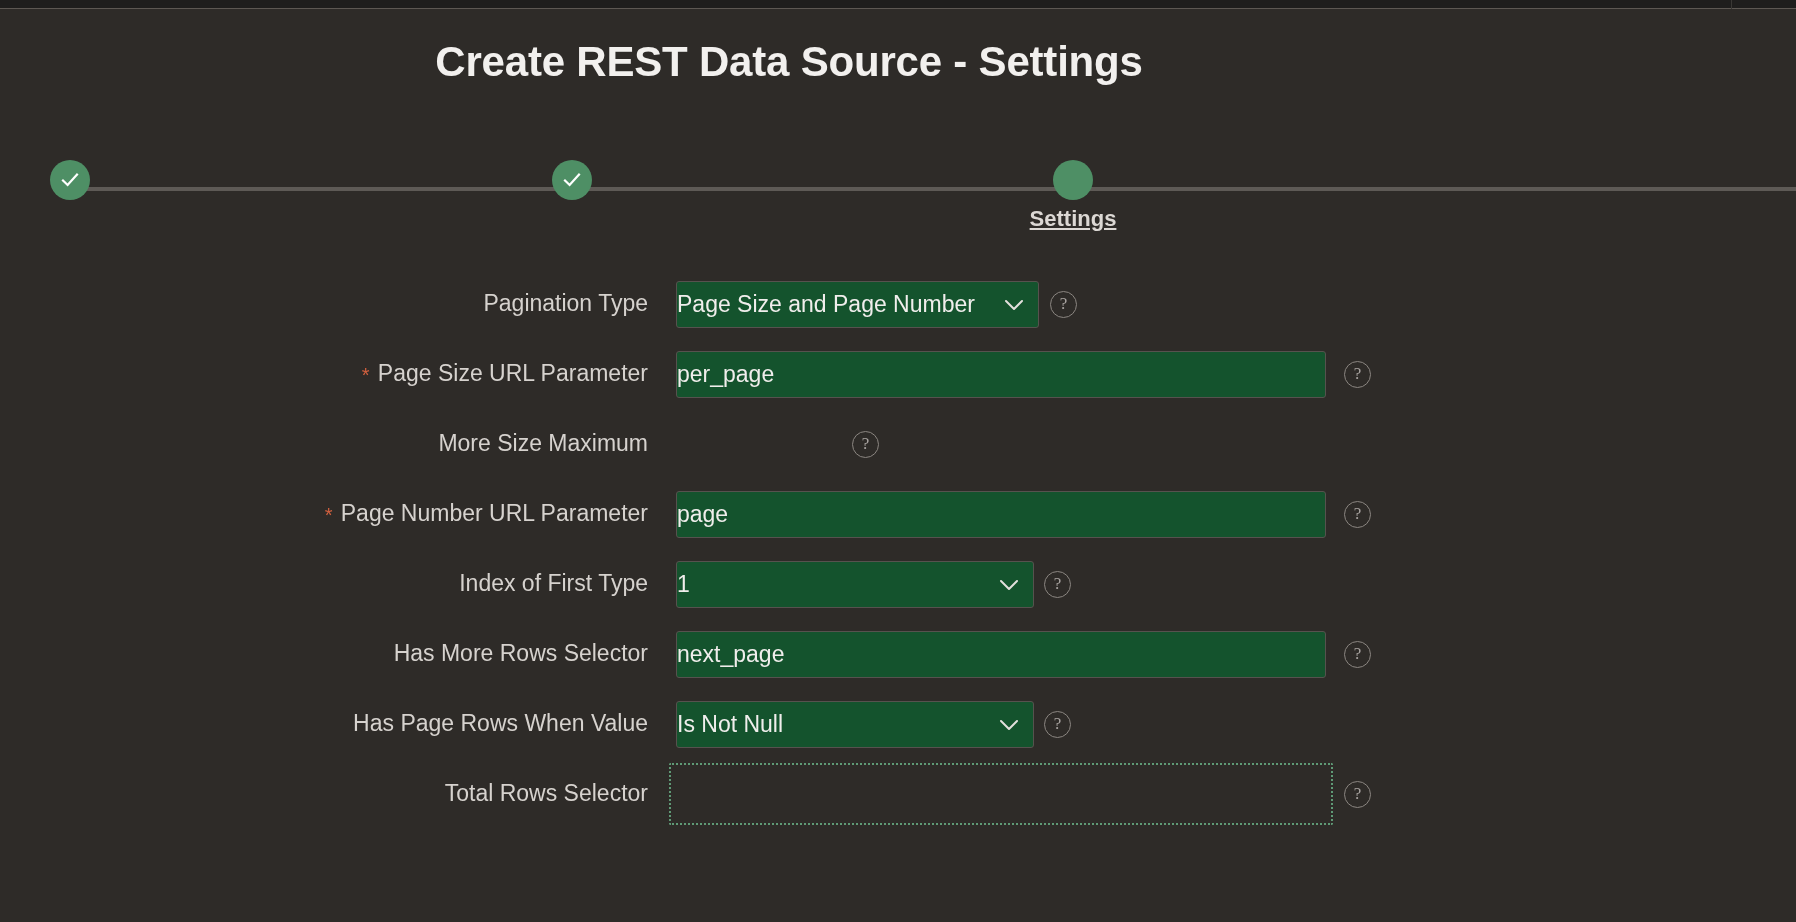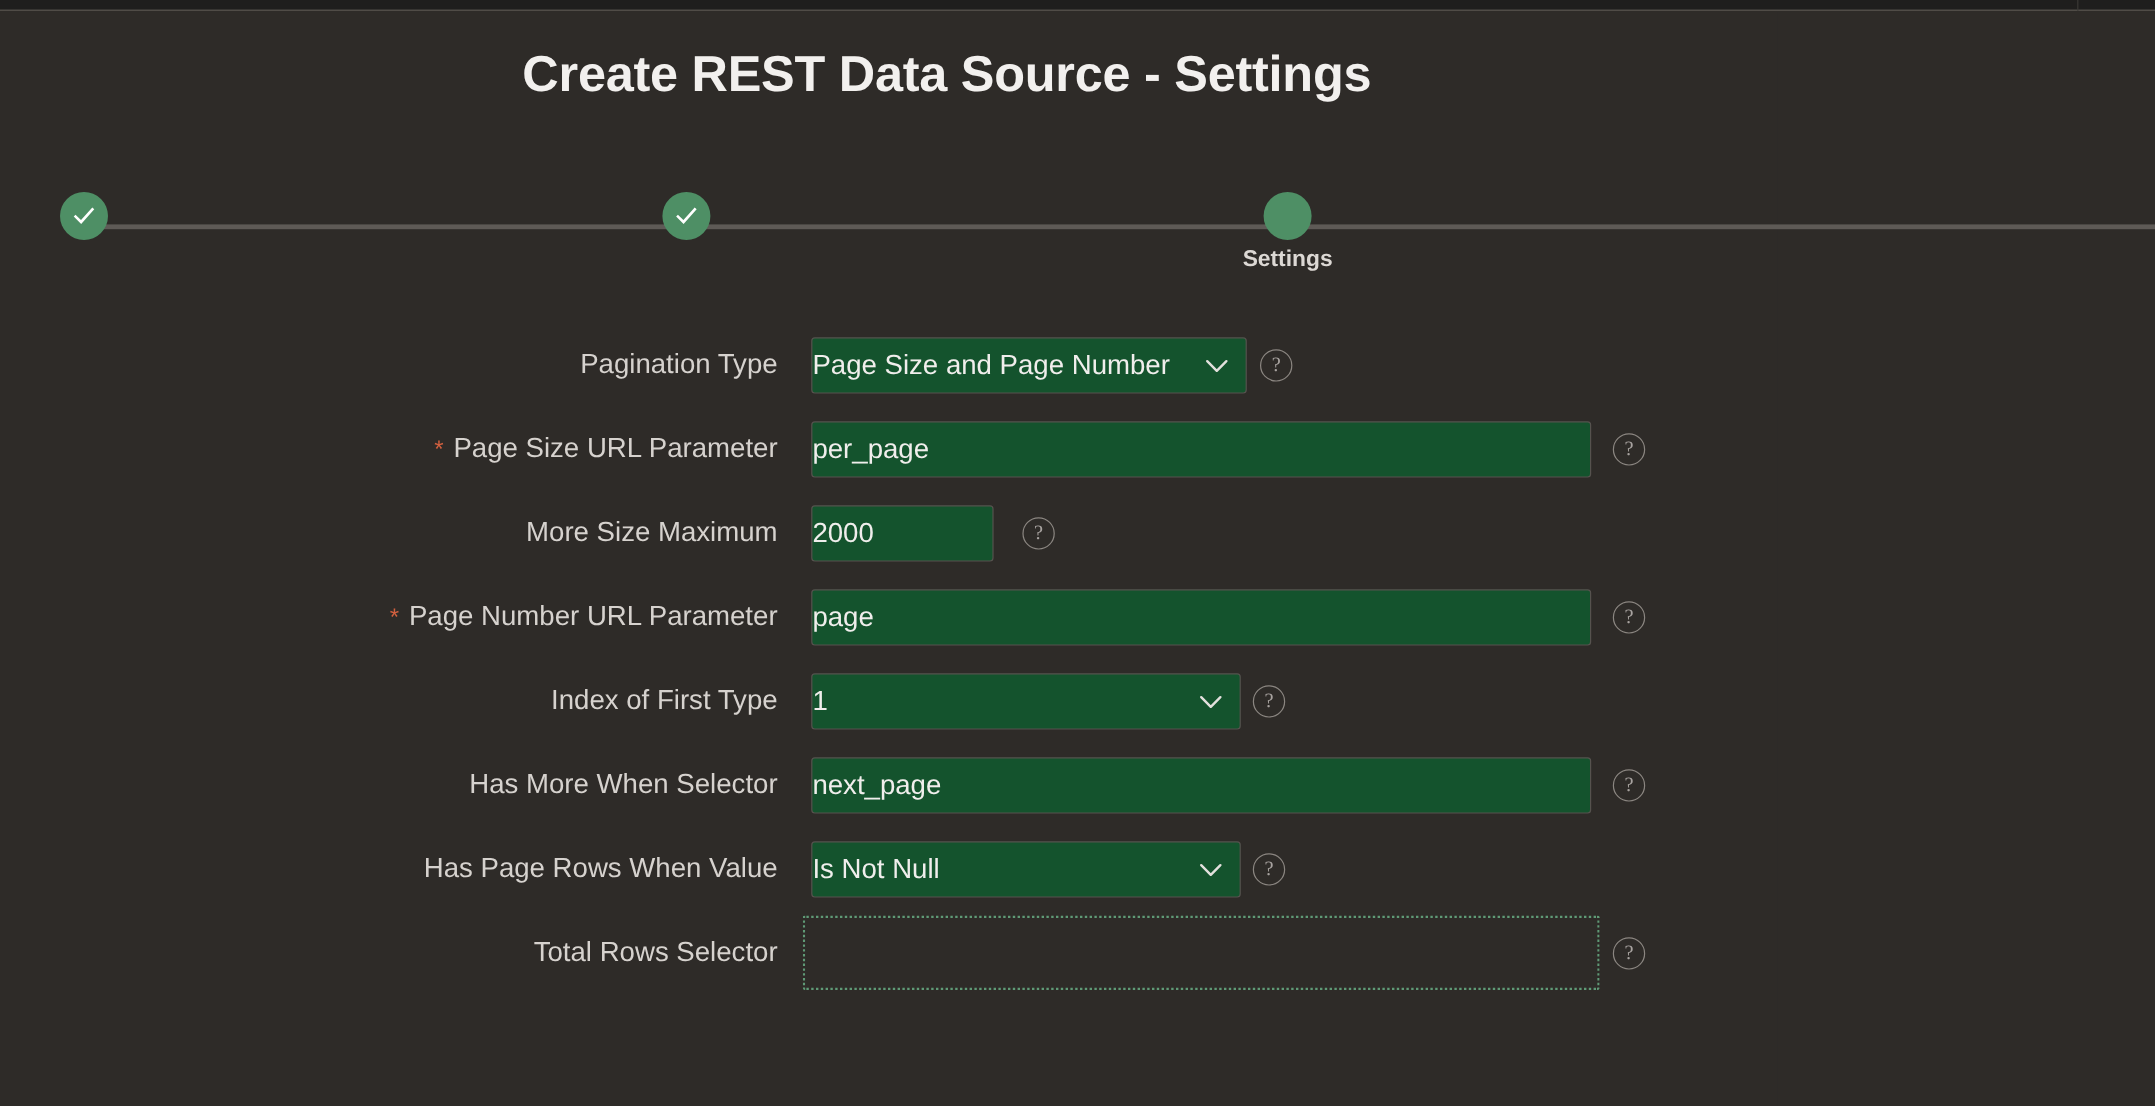--- a/index.html
+++ b/index.html
@@ -82,23 +82,24 @@
     align-items: center;
     justify-content: center;
   }
   .step-dot svg { display: block; }
   .step-label {
     position: absolute;
     top: 46px;
     left: 50%;
     transform: translateX(-50%);
     white-space: nowrap;
-    font-size: 19px;
+    font-size: 22px;
     font-weight: bold;
     color: #dcd8d4;
+    text-decoration: underline;
   }
 
   
   .form {
     position: absolute;
     top: 265px;
     left: 0;
     width: 1796px;
   }
   .field-row {
@@ -220,44 +221,41 @@
       </div>
       <div class="field-row">
         <div class="field-label">Page Size URL Parameter<span class="req-star" style="left: -16px;">*</span></div>
         <div class="control text-wide">
           <span class="value">per_page</span>
         </div>
         <div class="help" style="left: 1344px;">?</div>
       </div>
       <div class="field-row">
         <div class="field-label">More Size Maximum</div>
-        <div class="control text-small">
-          <span class="value">2000</span>
-        </div>
         <div class="help" style="left: 852px;">?</div>
       </div>
       <div class="field-row">
         <div class="field-label">Page Number URL Parameter<span class="req-star" style="left: -16px;">*</span></div>
         <div class="control text-wide">
           <span class="value">page</span>
         </div>
         <div class="help" style="left: 1344px;">?</div>
       </div>
       <div class="field-row">
         <div class="field-label">Index of First Type</div>
         <div class="control select-medium">
           <span class="value">1</span>
           <svg class="caret" width="20" height="12" viewBox="0 0 20 12">
             <path d="M2 2 L10 10 L18 2" fill="none" stroke="#e3e0dd" stroke-width="2" stroke-linecap="round" stroke-linejoin="round"></path>
           </svg>
         </div>
         <div class="help" style="left: 1044px;">?</div>
       </div>
       <div class="field-row">
-        <div class="field-label">Has More When Selector</div>
+        <div class="field-label">Has More Rows Selector</div>
         <div class="control text-wide">
           <span class="value">next_page</span>
         </div>
         <div class="help" style="left: 1344px;">?</div>
       </div>
       <div class="field-row">
         <div class="field-label">Has Page Rows When Value</div>
         <div class="control select-medium">
           <span class="value">Is Not Null</span>
           <svg class="caret" width="20" height="12" viewBox="0 0 20 12">

